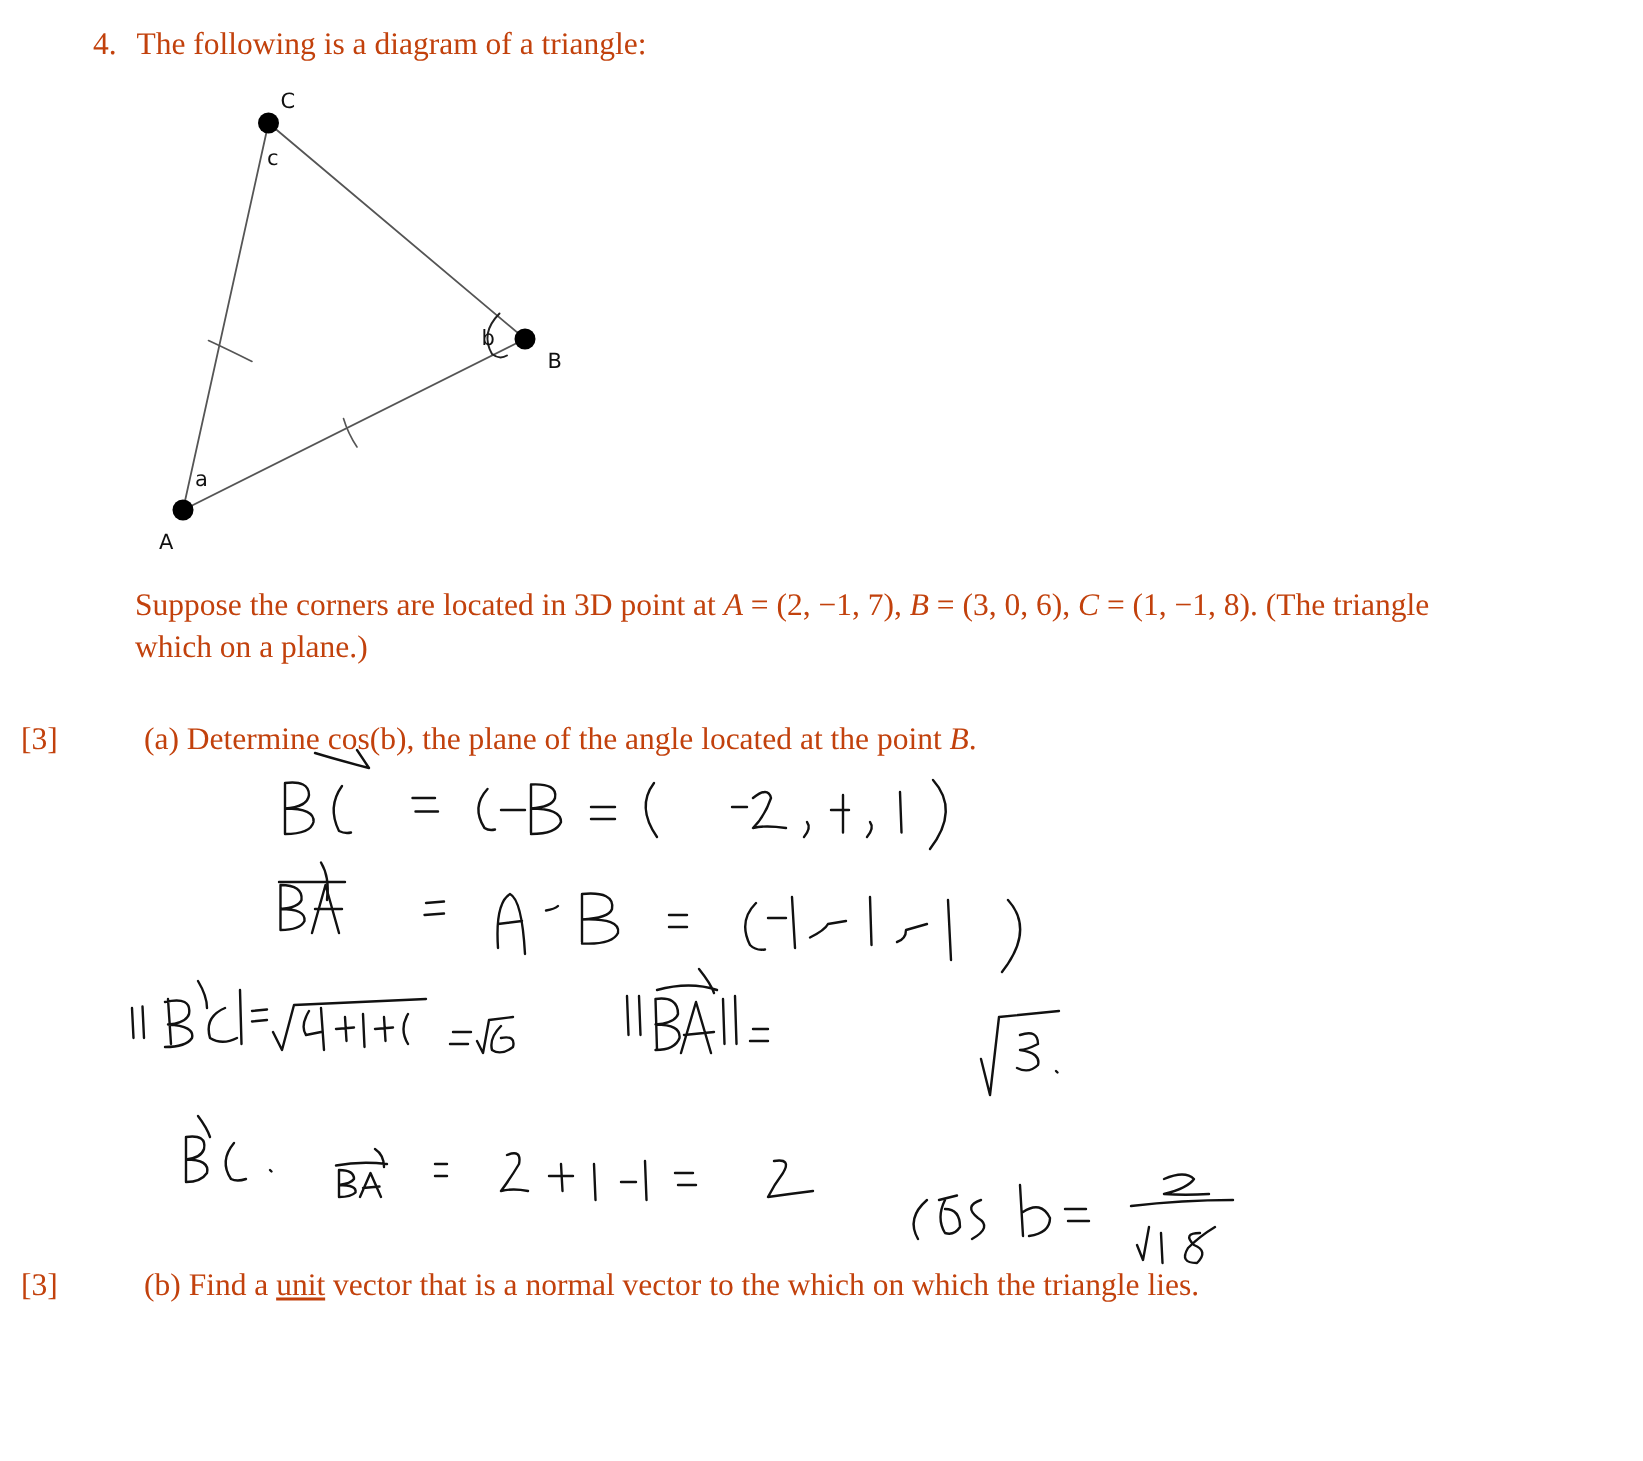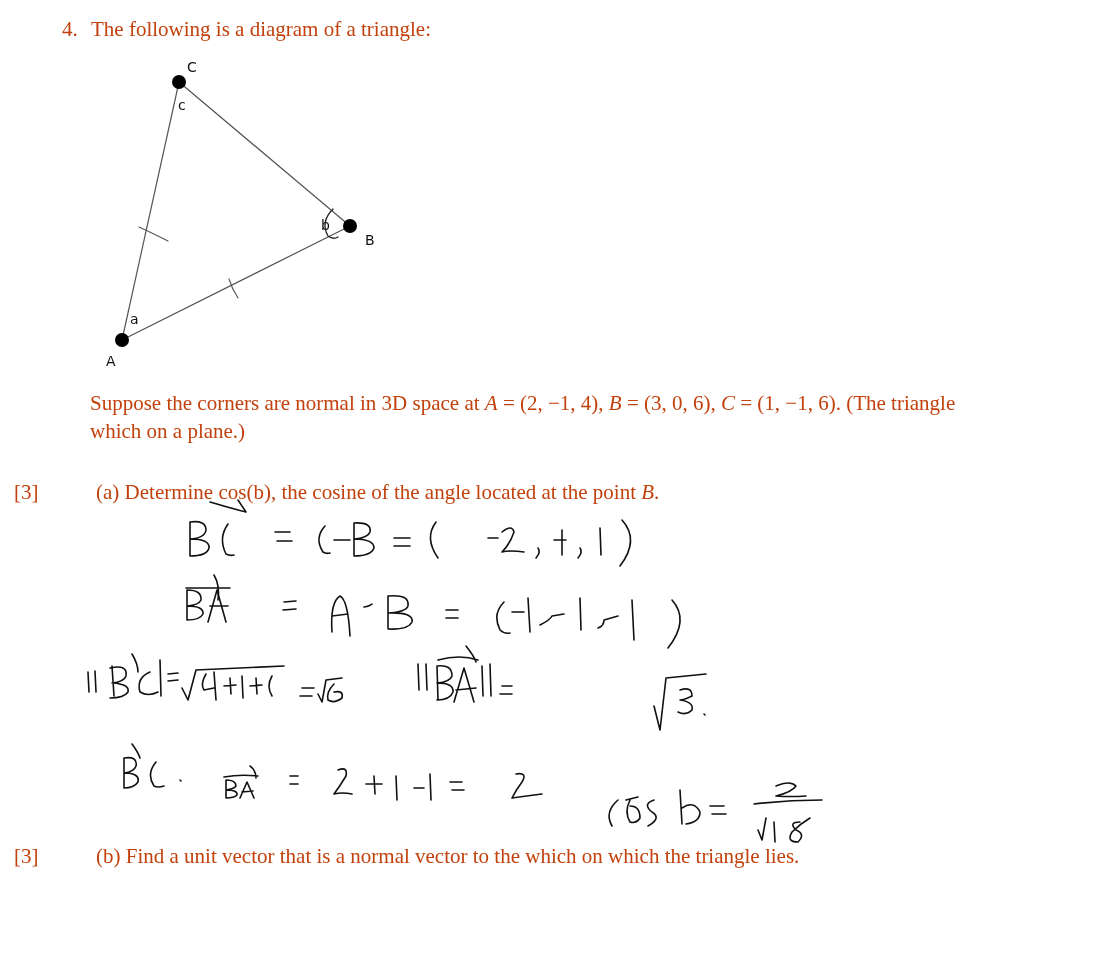--- a/index.html
+++ b/index.html
@@ -1,21 +1,21 @@
 <!DOCTYPE html>
 <html><head>
 <meta charset="utf-8">
 <style>
   html, body { margin: 0; padding: 0; background: #ffffff; }
   body { width: 1095px; height: 974px; position: relative; overflow: hidden;
          font-family: "DejaVu Serif", "Liberation Serif", serif; color: #111; }
   .abs { position: absolute; }
   .print { font-family: "Liberation Serif", "DejaVu Serif", serif; font-size: 21px; line-height: 1.3; color: #c2410c; white-space: nowrap; }
   .math { font-style: italic; }
-  .u { }
+  .u { text-decoration: underline; }
   svg.ink { position: absolute; left: 0; top: 0; overflow: visible; }
   .ink path, .ink line, .ink polyline { fill: none; stroke: #111; stroke-width: 1.6; stroke-linecap: round; stroke-linejoin: round; }
   .diag-label { font-family: "DejaVu Sans", "Liberation Sans", sans-serif; font-size: 14px; fill: #111; }
 </style>
 </head>
 <body>
 
 <div class="abs print" style="left:62px; top:16px;">
   <span>4.</span>
   <span style="margin-left:8px;">The following is a diagram of a triangle:</span>
@@ -39,28 +39,28 @@
 
   <text class="diag-label" x="106" y="366">A</text>
   <text class="diag-label" x="365" y="245">B</text>
   <text class="diag-label" x="187" y="72">C</text>
   <text class="diag-label" x="130" y="324">a</text>
   <text class="diag-label" x="321" y="230">b</text>
   <text class="diag-label" x="178" y="110">c</text>
 </svg>
 
 <div class="abs print" style="left:90px; top:390px;">
-  <span>Suppose the corners are normal in 3D space at </span><span class="math">A</span><span> = (2, −1, 4), </span><span class="math">B</span><span> = (3, 0, 6), </span><span class="math">C</span><span> = (1, −1, 6). (The triangle</span>
+  <span>Suppose the corners are located in 3D point at </span><span class="math">A</span><span> = (2, −1, 7), </span><span class="math">B</span><span> = (3, 0, 6), </span><span class="math">C</span><span> = (1, −1, 8). (The triangle</span>
 </div>
 <div class="abs print" style="left:90px; top:418px;">which on a plane.)</div>
 
 <div class="abs print" style="left:14px; top:479px;">[3]</div>
 <div class="abs print" style="left:96px; top:479px;">
   <span>(a)</span>
-  <span>Determine </span><span>cos(b)</span><span>, the cosine of the angle located at the point </span><span class="math">B</span><span>.</span>
+  <span>Determine </span><span>cos(b)</span><span>, the plane of the angle located at the point </span><span class="math">B</span><span>.</span>
 </div>
 
 <div class="abs print" style="left:14px; top:843px;">[3]</div>
 <div class="abs print" style="left:96px; top:843px;">
   <span>(b)</span>
   <span>Find a </span><span class="u">unit</span><span> vector that is a normal vector to the which on which the triangle lies.</span>
 </div>
 
 <svg class="ink" width="1095" height="974" aria-label="">
   <title>BC = C − B = (−2, −1, 1)</title>

